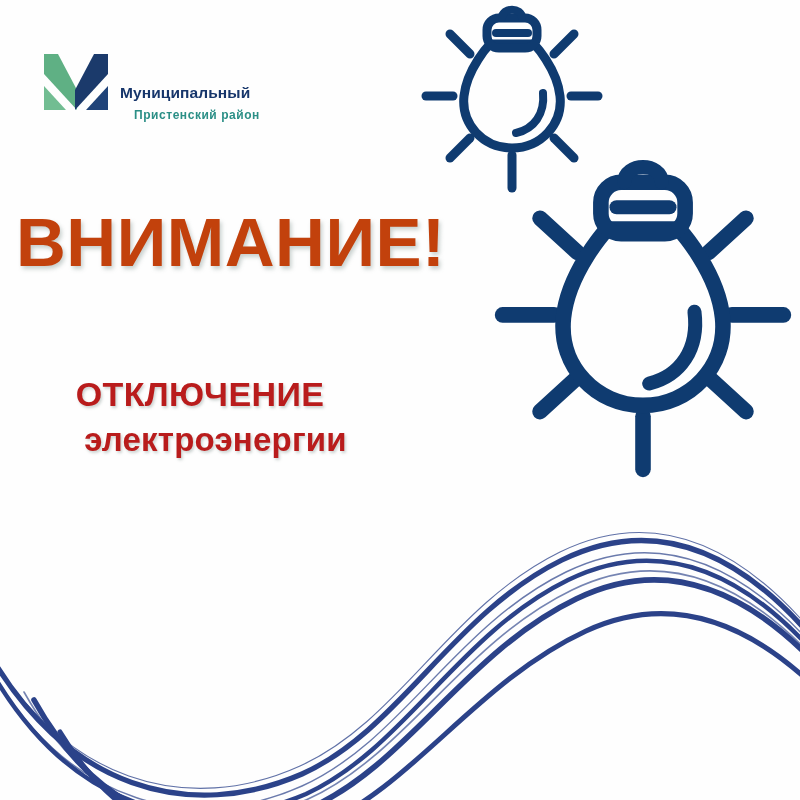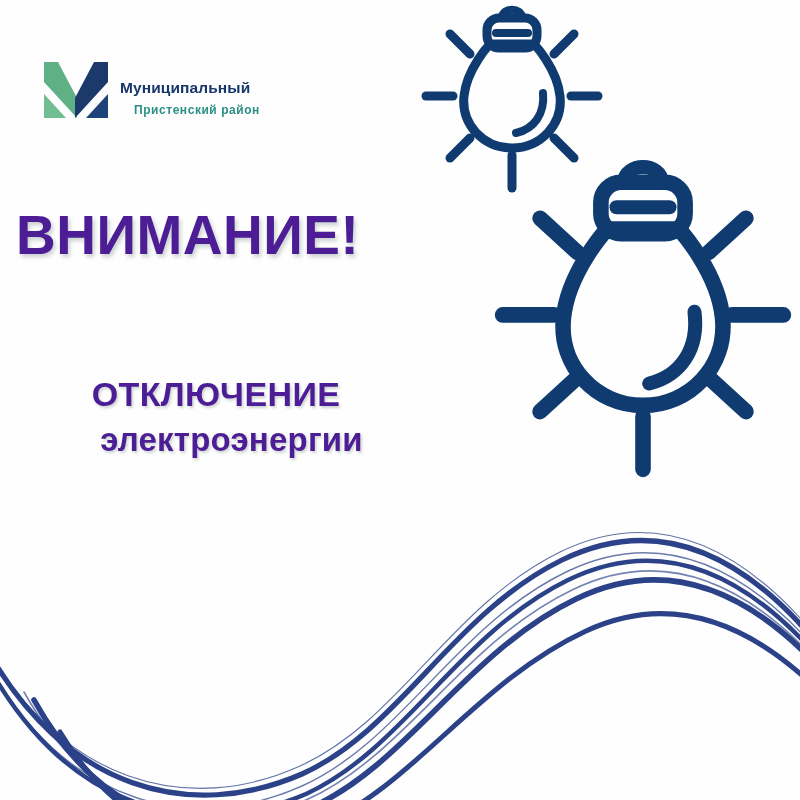--- a/index.html
+++ b/index.html
@@ -19,23 +19,22 @@
     background: #fefefe;
     overflow: hidden;
   }
 
   
   .logo-block {
     position: absolute;
     left: 44px;
     top: 52px;
     display: flex;
-    align-items: center;
+    align-items: flex-end;
     gap: 12px;
-    margin-top: 8px;
   }
   .logo-mark {
     width: 64px;
     height: 70px;
     flex: 0 0 auto;
     display: block;
   }
   .logo-text {
     padding-top: 5px;
   }
@@ -55,37 +54,37 @@
     font-weight: bold;
     letter-spacing: 0.55px;
     white-space: nowrap;
   }
 
   
   .headline {
     position: absolute;
     left: 16px;
     top: 208px;
-    color: #4c1d95;
-    font-size: 55px;
+    color: #c2410c;
+    font-size: 69px;
     font-weight: bold;
     letter-spacing: 0.5px;
     line-height: 1;
     text-shadow: 2px 3px 4px rgba(120,140,135,0.40);
     white-space: nowrap;
   }
 
   
   .subhead {
     position: absolute;
-    left: 16px;
+    left: 0;
     top: 374px;
     width: 400px;
     text-align: center;
-    color: #4c1d95;
+    color: #b91c1c;
     font-weight: bold;
     line-height: 1.18;
     text-shadow: 1.5px 2px 3px rgba(120,140,135,0.38);
   }
   .subhead-line1 {
     display: block;
     font-size: 34px;
     letter-spacing: 0.4px;
     white-space: nowrap;
   }

